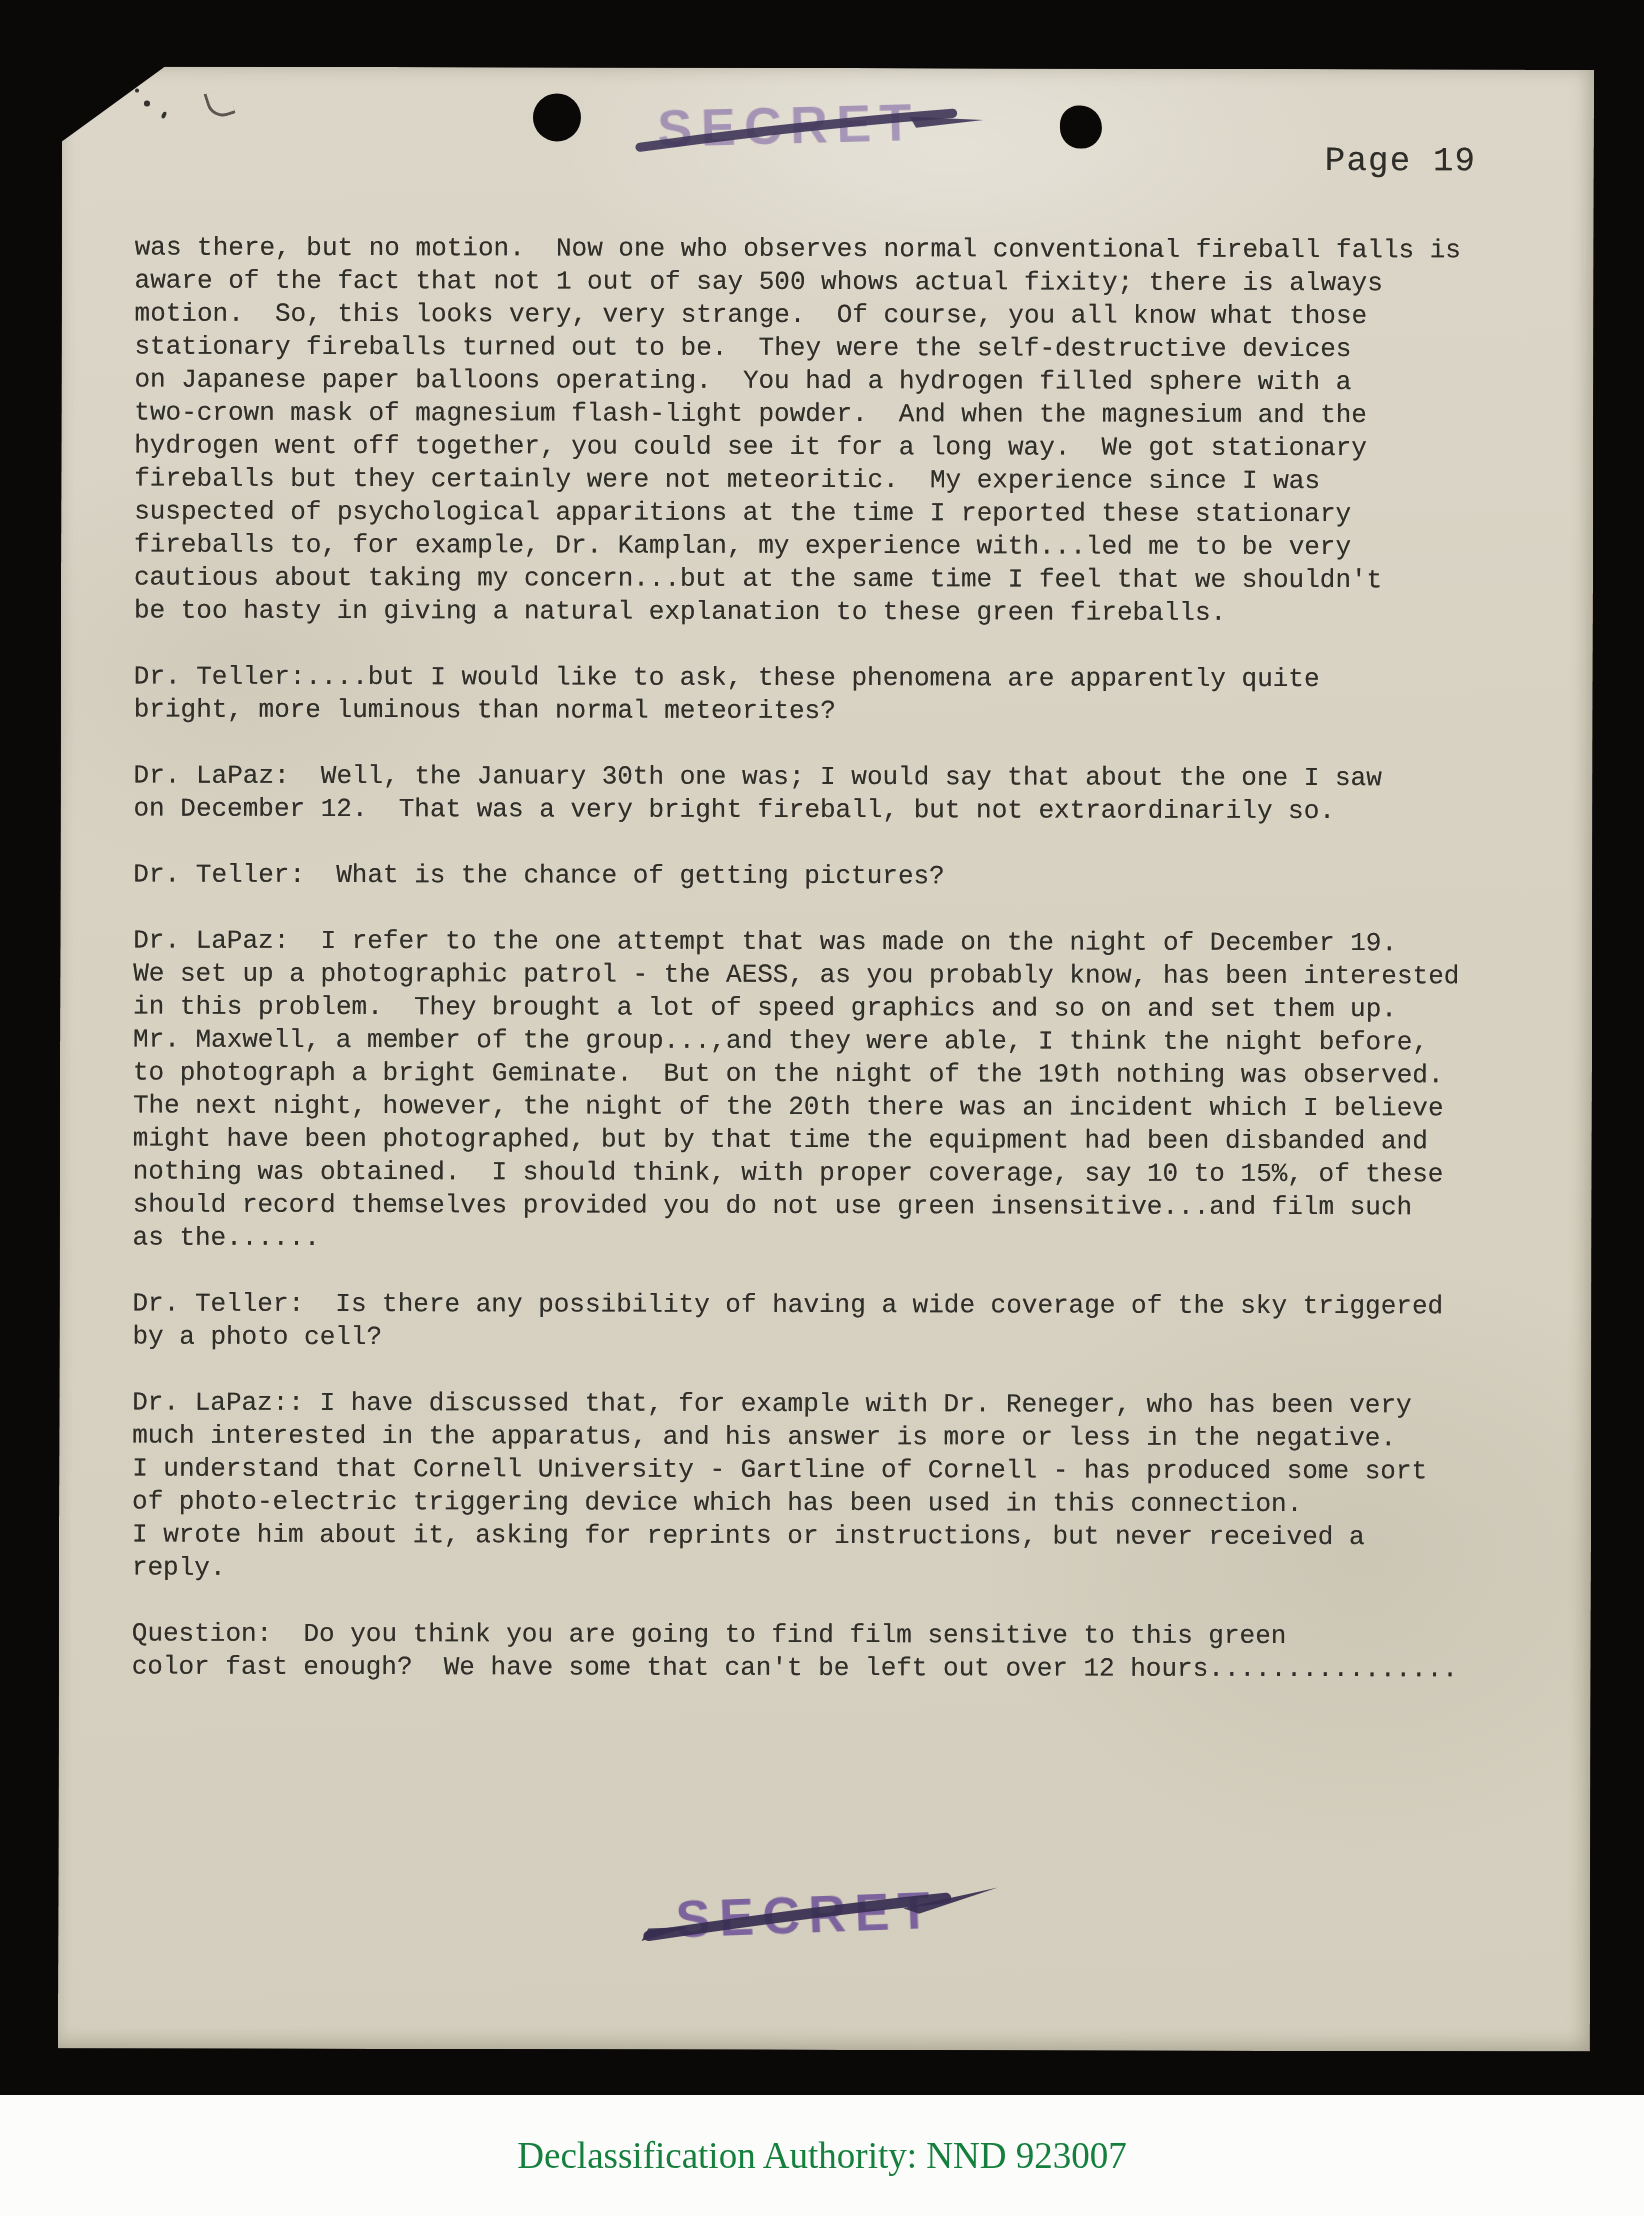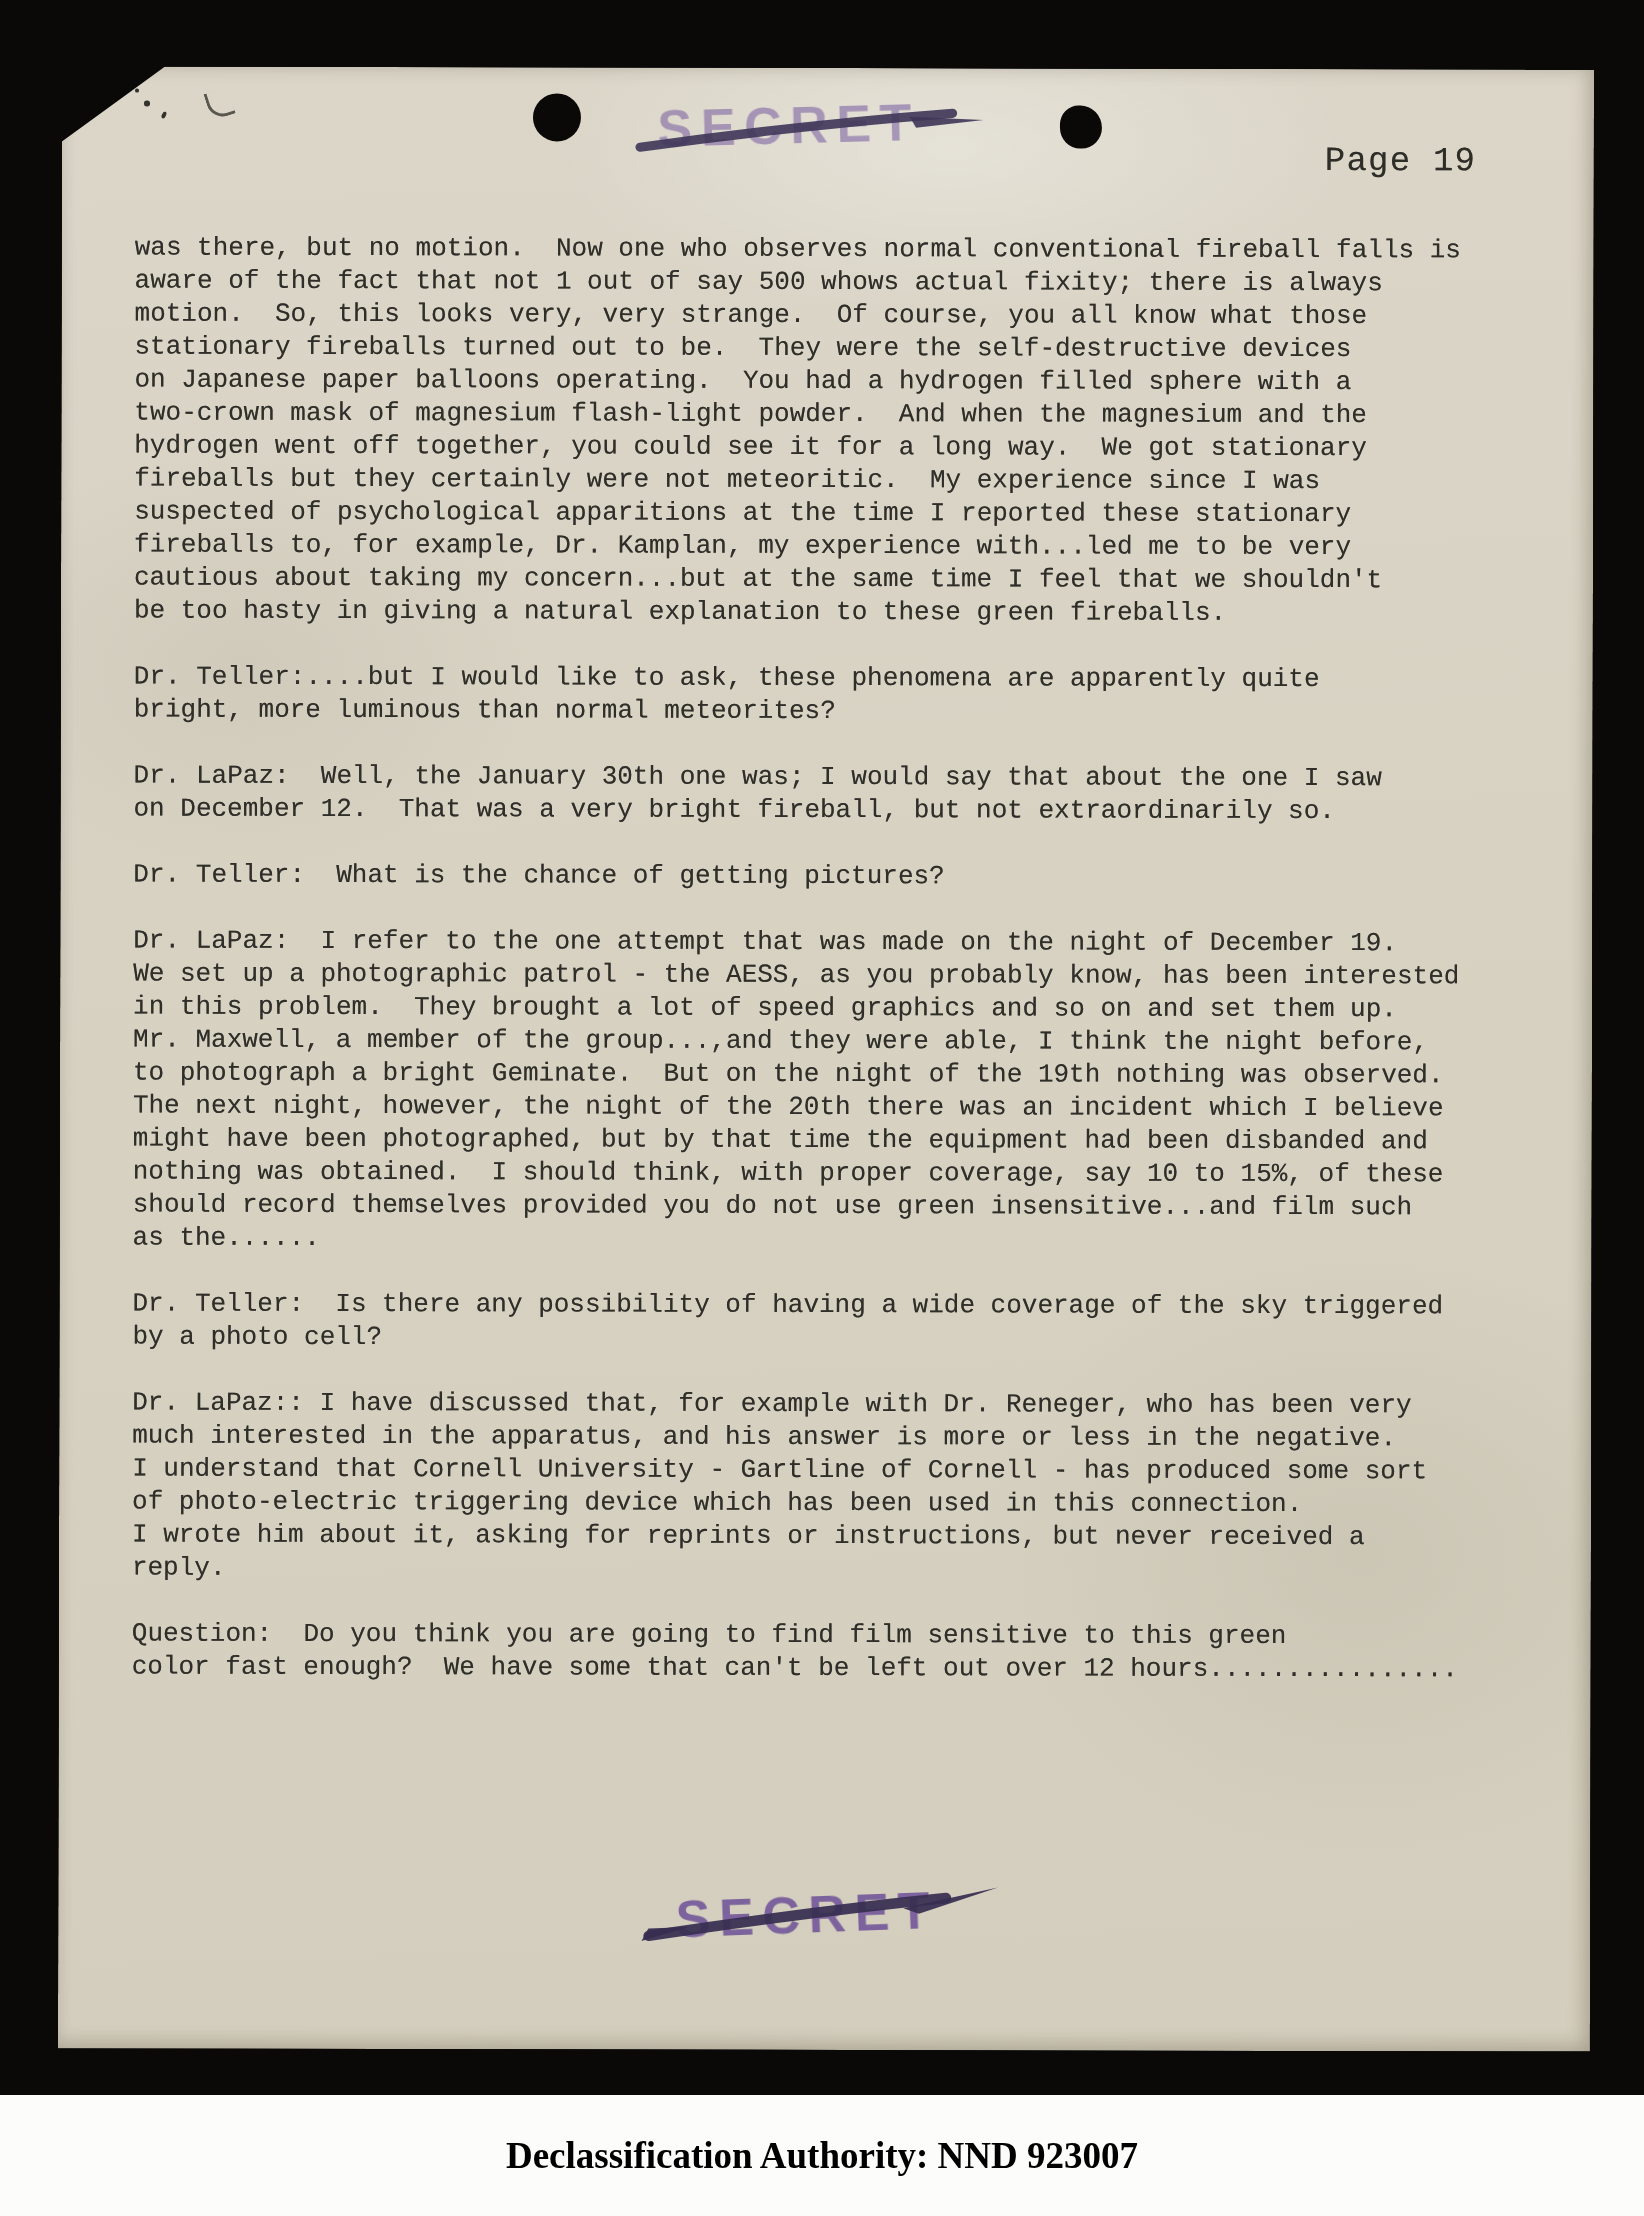--- a/index.html
+++ b/index.html
@@ -108,22 +108,21 @@
     left: 0; top: 2095px;
     width: 1644px; height: 121px;
     background: #fcfcfa;
     display: flex;
     align-items: center;
     justify-content: center;
   }
   .footer-text {
     font-family: "Liberation Serif", serif;
     font-size: 37px;
-    color: #000000;
-    font-weight: bold;
+    color: #15803d;
   }
 </style>
 </head>
 <body>
 
 <div class="scan">
 
   <div class="paper">
 
     <div class="hole hole-left"></div>

